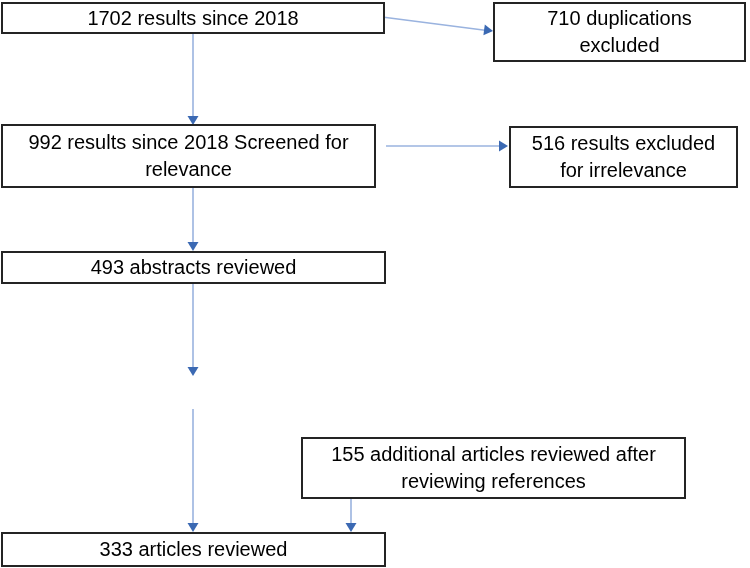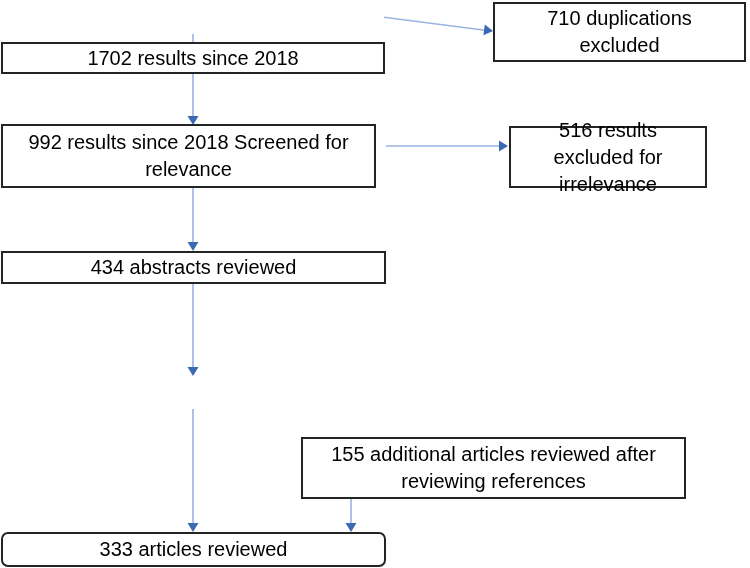--- a/index.html
+++ b/index.html
@@ -29,28 +29,28 @@
     border:2px solid var(--box-border);
     color:var(--text);
     font-size:20px;
     line-height:1.35;
     text-align:center;
     display:flex;
     align-items:center;
     justify-content:center;
   }
   .node .lbl{width:100%;}
-  .b-results   {left:1px;  top:2px;   width:384px; height:32px; padding:0 6px;margin-top:40px;}
+  .b-results   {left:1px;  top:2px;   width:384px; height:32px; padding:0 6px;}
   .b-dup       {left:493px;top:2px;   width:253px; height:60px; padding:0 12px;}
   .b-screen    {left:1px;  top:124px; width:375px; height:64px; padding:0 16px;}
-  .b-irrel     {left:509px;top:126px; width:198px; height:62px; padding:0 8px;}
+  .b-irrel     {left:509px;top:126px; width:229px; height:62px; padding:0 8px;}
   .b-abstracts {left:1px;  top:251px; width:385px; height:33px; padding:0 6px;}
   .b-fulltext  {left:1px;  top:376px; width:384px; height:33px; padding:0 6px;}
   .b-additional{left:301px;top:437px; width:385px; height:62px; padding:0 8px;}
-  .b-articles  {left:1px;  top:532px; width:385px; height:35px; padding:0 6px;border-radius:7px;}
+  .b-articles  {left:1px;  top:532px; width:385px; height:35px; padding:0 6px;}
   svg.connectors{
     position:absolute;
     left:0;top:0;
     width:750px;height:568px;
     pointer-events:none;
   }
   svg.connectors line{
     stroke:var(--connector-line);
     stroke-width:1.6;
   }
@@ -98,21 +98,21 @@
 
   <div class="node b-screen">
     <div class="lbl">992 results since 2018 Screened for relevance</div>
   </div>
 
   <div class="node b-irrel">
     <div class="lbl">516 results excluded for irrelevance</div>
   </div>
 
   <div class="node b-abstracts">
-    <div class="lbl">434 abstracts reviewed</div>
+    <div class="lbl">493 abstracts reviewed</div>
   </div>
 
 
   <div class="node b-additional">
     <div class="lbl">155 additional articles reviewed after reviewing references</div>
   </div>
 
   <div class="node b-articles">
     <div class="lbl">333 articles reviewed</div>
   </div>

